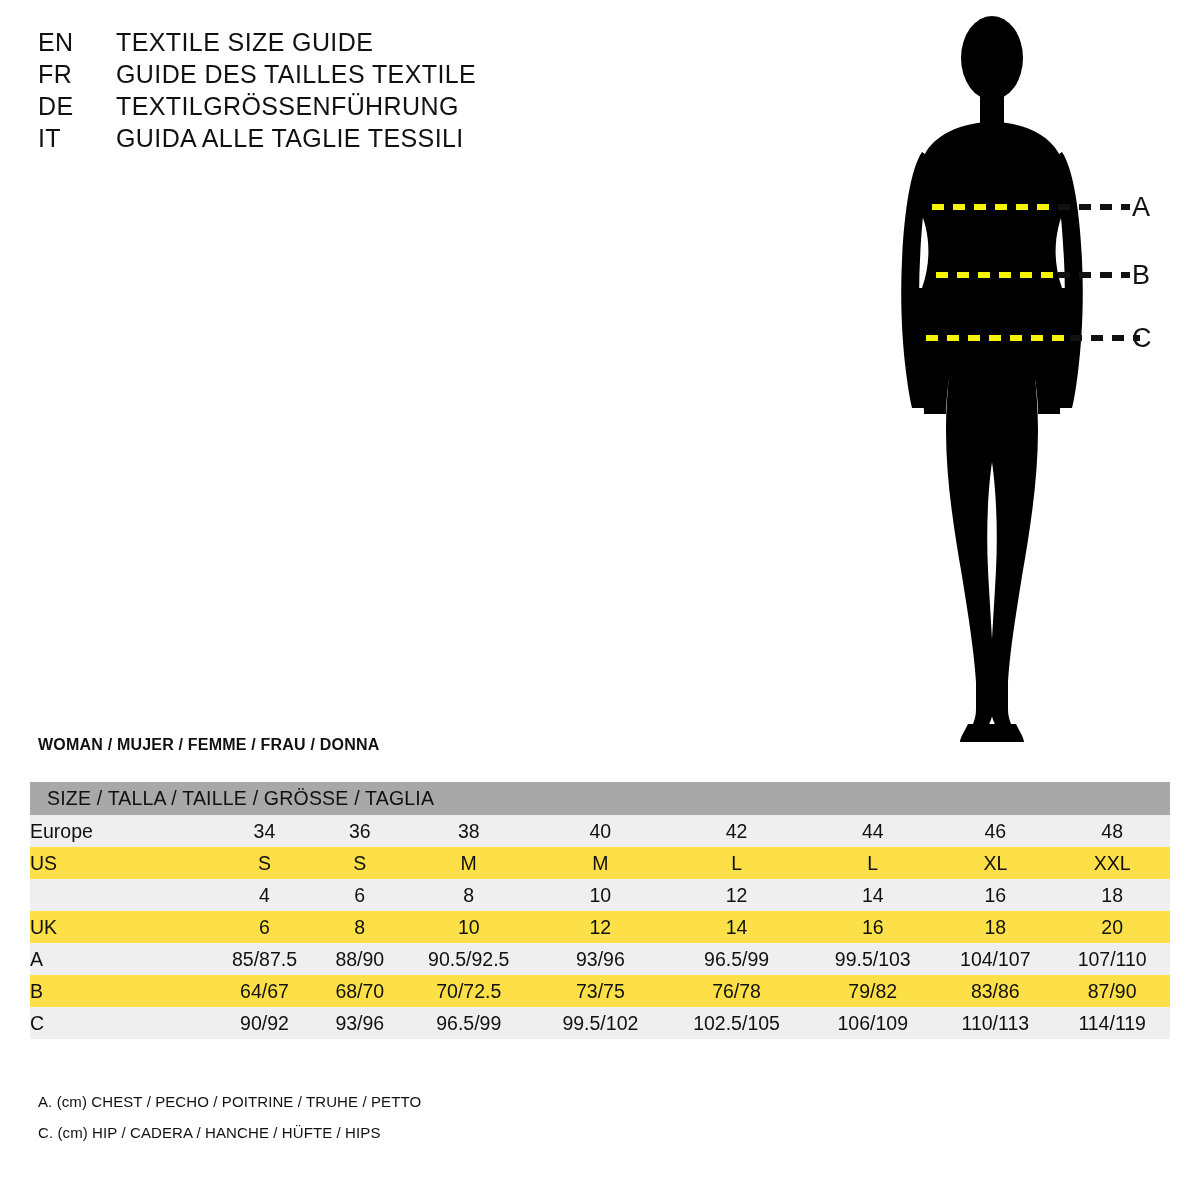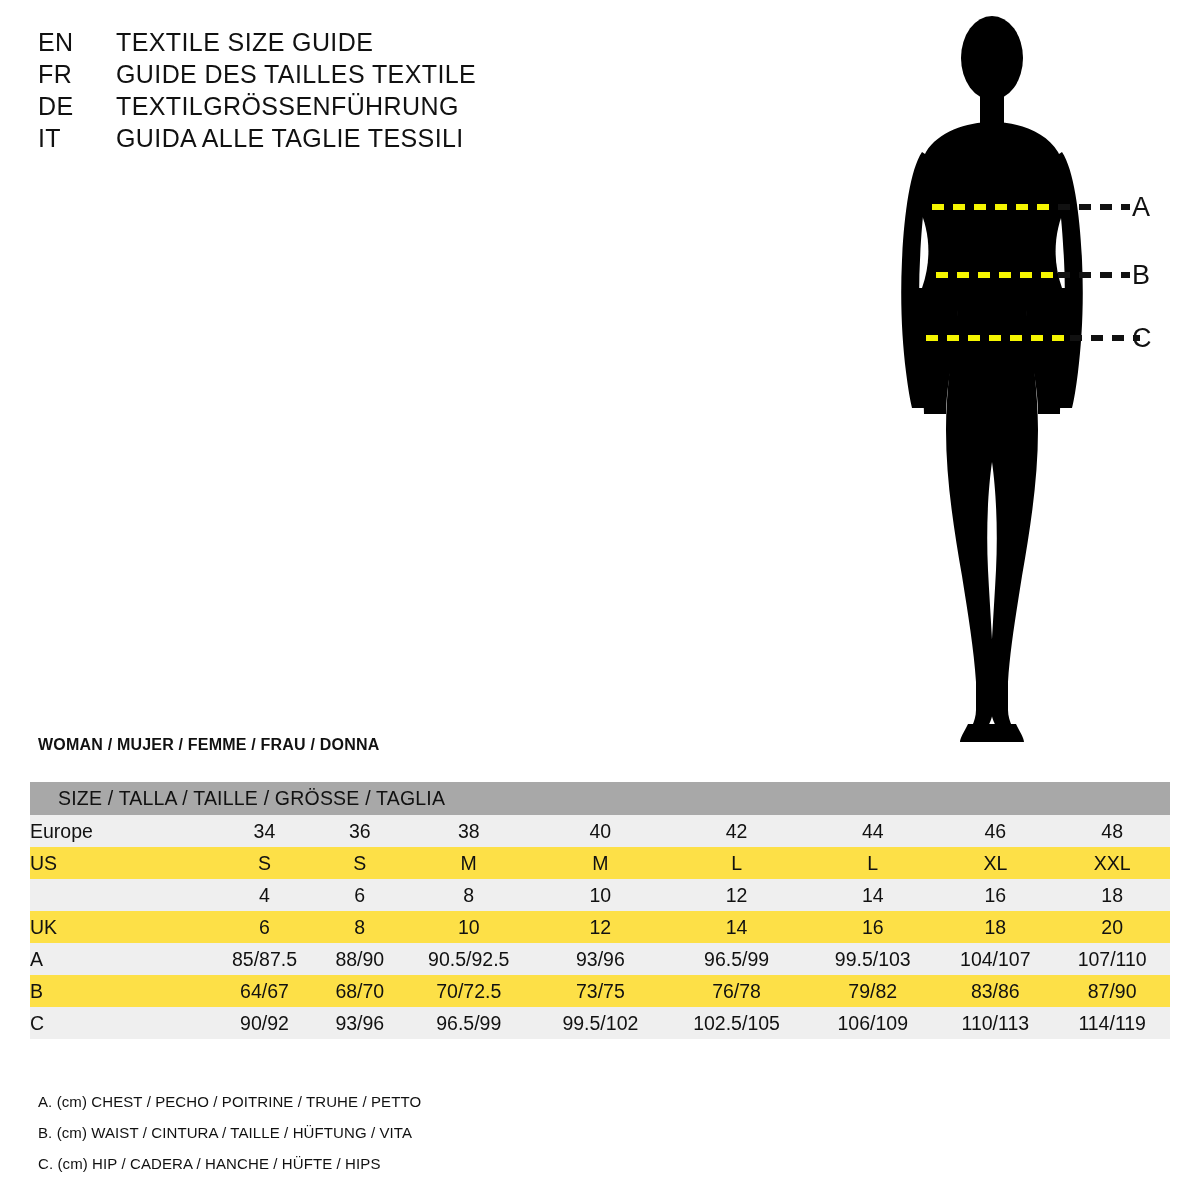--- a/index.html
+++ b/index.html
@@ -79,21 +79,21 @@
   }
   #size-table th, #size-table td {
     padding: 0;
     height: 32px;
     font-weight: normal;
     line-height: 32px;
   }
   #size-table thead th {
     background: #a8a8a8;
     text-align: left;
-    padding-left: 28px;
+    padding-left: 17px;
     font-size: 19.5px;
     letter-spacing: 0.2px;
     height: 33px;
     line-height: 33px;
   }
   #size-table tbody tr.odd td { background: #efefef; }
   #size-table tbody tr.even td { background: #fde047; }
   #size-table td.rowlabel {
     text-align: left;
     width: 180px;
@@ -297,15 +297,14 @@
       <td class="val">102.5/105</td>
       <td class="val">106/109</td>
       <td class="val">110/113</td>
       <td class="val">114/119</td>
     </tr>
   </tbody>
 </table>
 
 <div id="legend">
   <div class="legend-row">A. (cm) CHEST / PECHO / POITRINE / TRUHE / PETTO</div>
-  <div class="legend-row">B. (cm) WAIST / CINTURA / TAILLE / HÜFTUNG / VITA</div>
   <div class="legend-row">C. (cm) HIP / CADERA / HANCHE / HÜFTE / HIPS</div>
 </div>
 
 </body></html>

